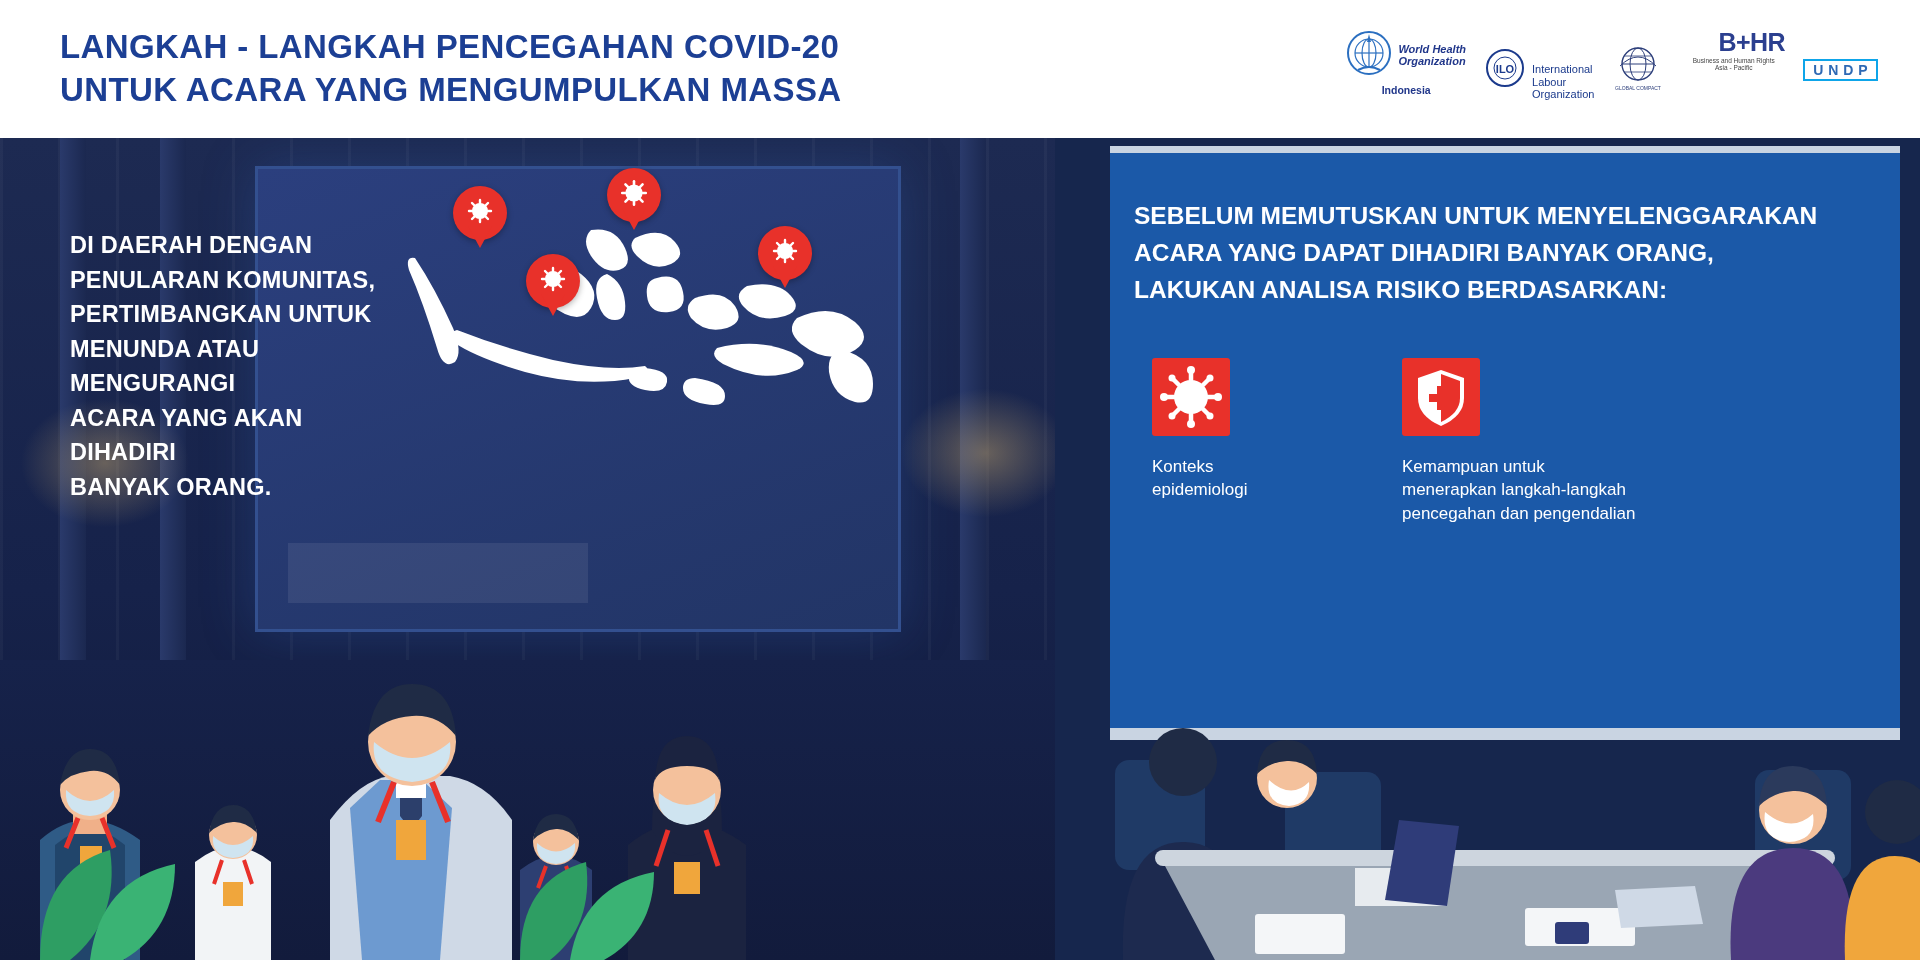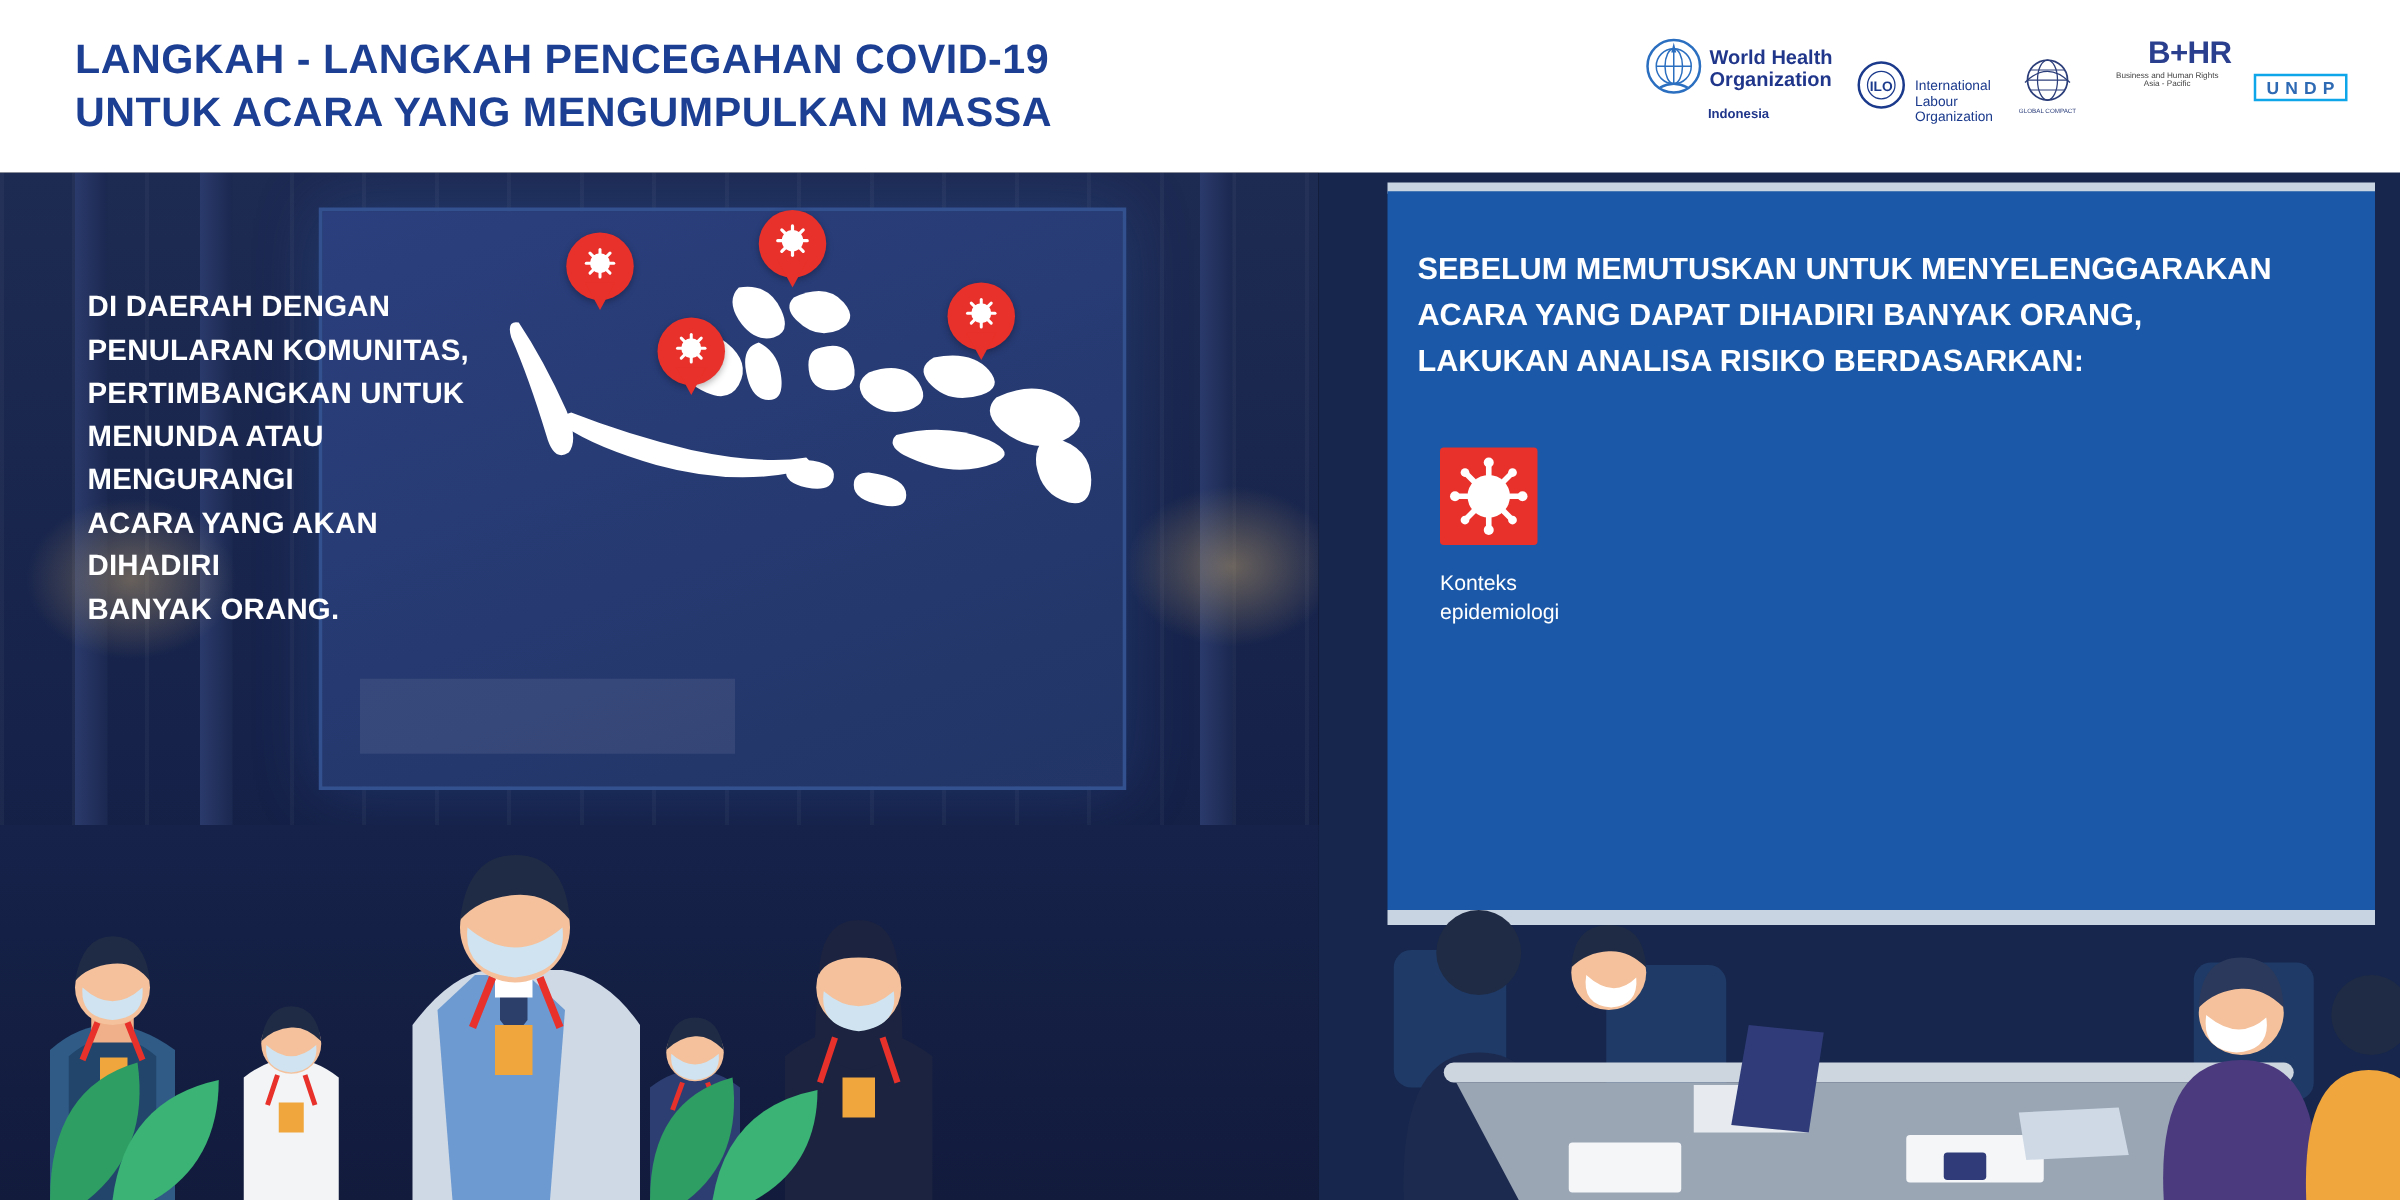--- a/index.html
+++ b/index.html
@@ -53,25 +53,26 @@
   .logo {
     display: flex;
     align-items: center;
     gap: 6px;
     height: 80px;
   }
   .logo-mark {
     flex: 0 0 auto;
   }
   .logo-text {
-    font-size: 16px;
+    font-size: 11px;
     line-height: 1.12;
     color: #20368a;
     font-weight: bold;
     white-space: pre-line;
+    font-style: italic;
   }
   .logo-sub {
     font-size: 10.5px;
     color: #20368a;
     font-weight: bold;
     margin-top: 3px;
   }
   .who-wrap { flex-direction: column; align-items: center; gap:1px;}
   .who-row { display:flex; align-items:center; gap:6px; }
   .ilo-text { font-size: 11px; color:#1b3a8c; font-weight:normal; line-height:1.15; white-space: pre-line; margin-top: 24px;}
@@ -264,21 +265,21 @@
     left: 0; bottom: 0;
     width: 865px; height: 260px;
   }
 </style>
 </head>
 <body>
 
 <div class="poster">
 
   <div class="header">
-    <div class="header-title">LANGKAH - LANGKAH PENCEGAHAN COVID-19
+    <div class="header-title">LANGKAH - LANGKAH PENCEGAHAN COVID-20
 UNTUK ACARA YANG MENGUMPULKAN  MASSA</div>
 
     <div class="logos">
 
       <div class="logo who-wrap">
         <div class="who-row">
           <span class="logo-mark">
             <svg width="46" height="46" viewBox="0 0 46 46">
               <circle cx="23" cy="23" r="21" fill="none" stroke="#2b6fc0" stroke-width="2"></circle>
               <circle cx="23" cy="23" r="14" fill="none" stroke="#2b6fc0" stroke-width="1.2"></circle>
@@ -550,20 +551,33 @@
                 <circle cx="58" cy="20" r="3.5"></circle>
                   <circle cx="20" cy="58" r="3.5"></circle>
               </g>
             </svg>
           </div>
           <div class="icon-caption">Konteks
 epidemiologi</div>
         </div>
 
 
+        <div class="icon-item">
+          <div class="icon-box">
+            <svg width="78" height="78" viewBox="0 0 78 78">
+              <path d="M39 12 L62 20 L62 40 Q62 58 39 68 Q16 58 16 40 L16 20 Z" fill="#ffffff"></path>
+              <path d="M39 16 L58 23 L58 40 Q58 55 39 64 Z" fill="#e8312a"></path>
+              <rect x="35" y="28" width="8" height="24" fill="#e8312a"></rect>
+              <rect x="27" y="36" width="24" height="8" fill="#e8312a"></rect>
+            </svg>
+          </div>
+          <div class="icon-caption">Kemampuan untuk
+menerapkan langkah-langkah
+pencegahan dan pengendalian</div>
+        </div>
 
       </div>
     </div>
     <div class="board-legs"></div>
 
     <div class="meeting">
       <svg width="865" height="260" viewBox="0 0 865 260">
 
         <rect x="60" y="60" width="90" height="110" rx="14" fill="#1f3a66"></rect>
         <rect x="230" y="72" width="96" height="110" rx="14" fill="#1f3a66"></rect>

